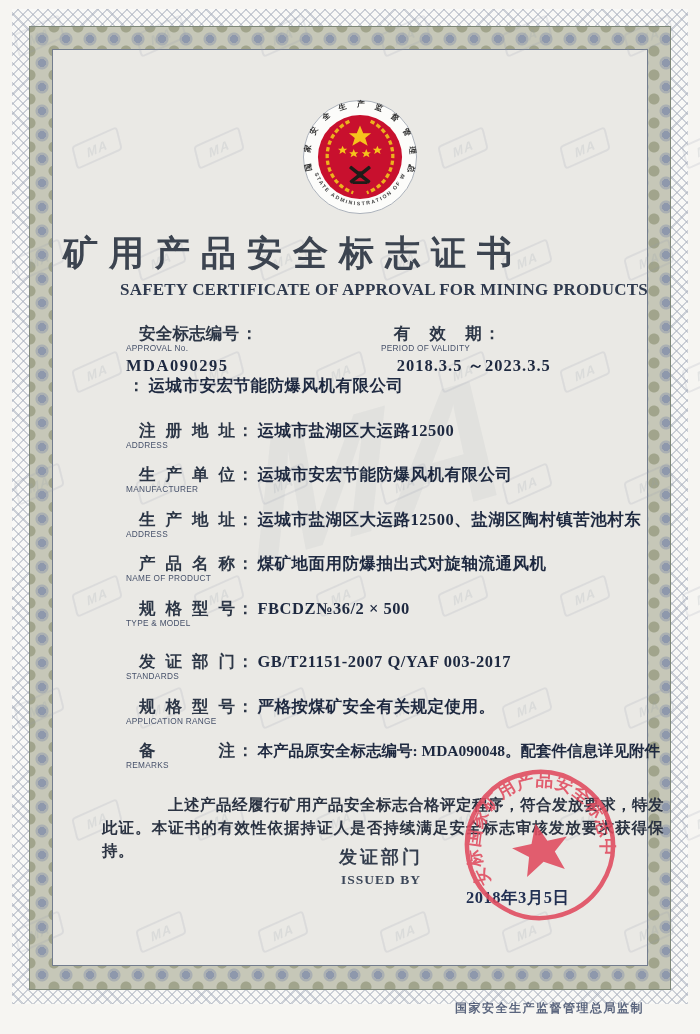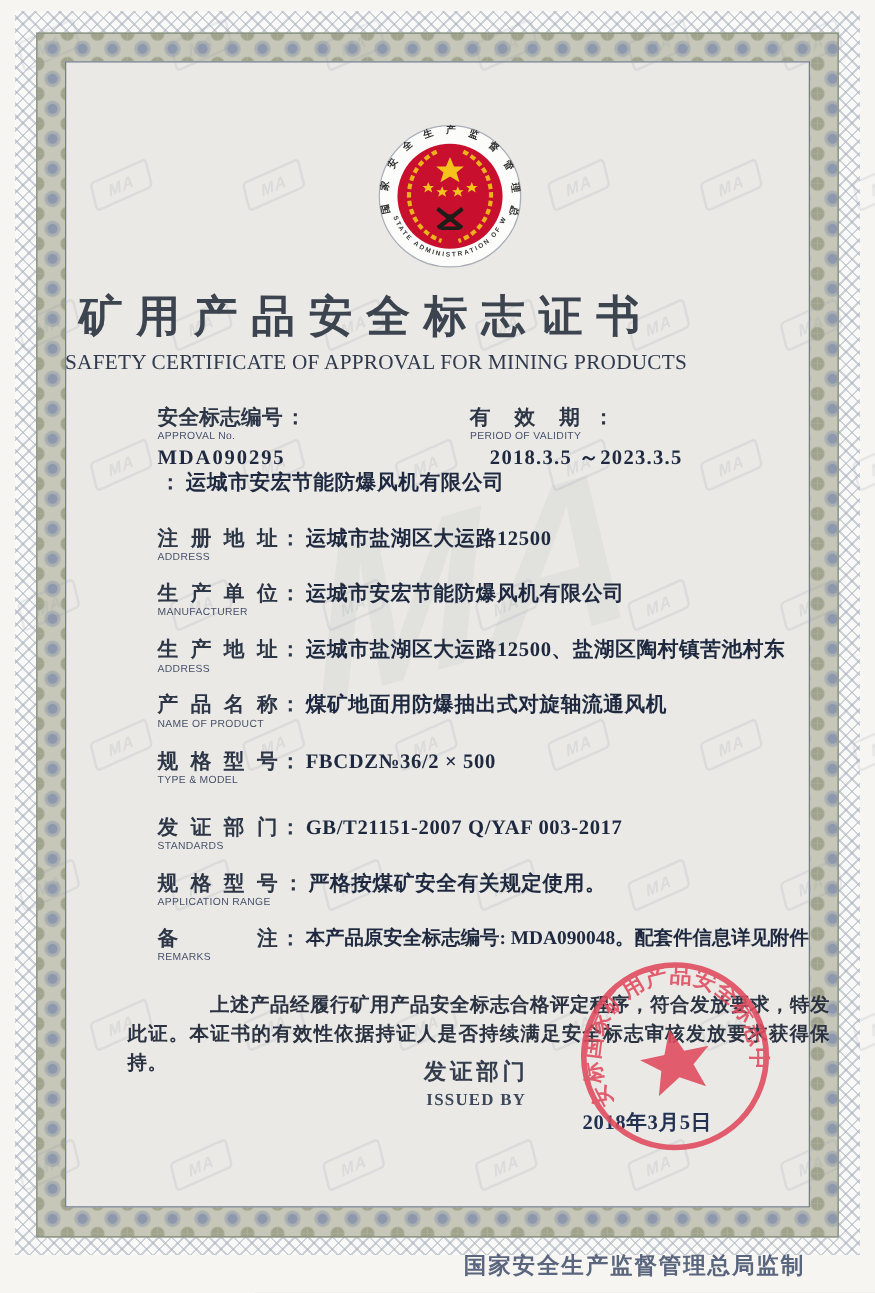--- a/index.html
+++ b/index.html
@@ -50,29 +50,29 @@
   }
   
   .content{position:absolute;left:52px;top:49px;right:52px;bottom:68px;z-index:2;}
   .emblem{position:absolute;top:50px;left:50%;transform:translateX(-50%);margin-left:10px;}
   .cert-title{
     position:absolute;top:181px;left:0;right:0;text-align:left;
     font-size:35px;font-weight:700;letter-spacing:11px;color:#3c4450;
     text-indent:11px;white-space:nowrap;
   }
   .cert-subtitle{
-    position:absolute;top:231px;left:0;right:0;text-align:left;
-    font-size:17px;font-weight:400;letter-spacing:.2px;color:#2f3a4e;white-space:nowrap;
+    position:absolute;top:231px;left:0;right:0;text-align:right;
+    font-size:17px;font-weight:700;letter-spacing:.2px;color:#2f3a4e;white-space:nowrap;
   }
   
   .meta{position:absolute;left:74px;top:274px;right:6px;display:flex;}
   .labelwrap{display:inline-block;vertical-align:top;}
   .zh-label{
     display:block;font-size:16.5px;font-weight:700;color:#2c3646;
-    text-align:justify;text-align-last:justify;line-height:21px;white-space:nowrap;
+    text-align:justify;text-align-last:justify;line-height:21px;white-space:nowrap;margin-left:13px;
   }
   .en-label{
     display:block;font-size:9px;color:#46516a;letter-spacing:.3px;
     font-family:"Liberation Sans",sans-serif;transform-origin:0 0;transform:scale(.92);
     white-space:nowrap;line-height:11px;
   }
   .colon{font-size:16.5px;font-weight:700;color:#2c3646;line-height:21px;vertical-align:top;padding:0 4px 0 2px;}
   .value{
     font-size:16.5px;font-weight:700;color:#1e2940;line-height:21px;vertical-align:top;
     letter-spacing:.5px;white-space:nowrap;
@@ -96,21 +96,21 @@
   .issued{position:absolute;left:0;right:0;top:796px;text-align:center;padding-left:62px;}
   .issued-zh{font-size:18px;font-weight:700;letter-spacing:3px;color:#333d4d;}
   .issued-en{font-size:13.5px;font-weight:700;color:#3c4759;letter-spacing:1px;margin-top:3px;font-family:"Liberation Serif",serif;}
   .issue-date{
     position:absolute;left:414px;top:838px;
     font-size:16.5px;font-weight:700;color:#223052;letter-spacing:.5px;
   }
   .seal{position:absolute;left:408px;top:716px;z-index:3;opacity:.88;transform:rotate(-12deg);}
   .bottom-note{
     position:absolute;right:56px;top:1000px;z-index:2;
-    font-size:18px;font-weight:700;color:#5a657e;letter-spacing:1.5px;white-space:nowrap;
+    font-size:12px;font-weight:700;color:#5a657e;letter-spacing:1.5px;white-space:nowrap;
   }
 </style>
 </head>
 <body>
 
 <div class="frame-lace"></div>
 <div class="frame-ornate"></div>
 <div class="frame-inner"></div>
 
 <div class="wm-layer">

